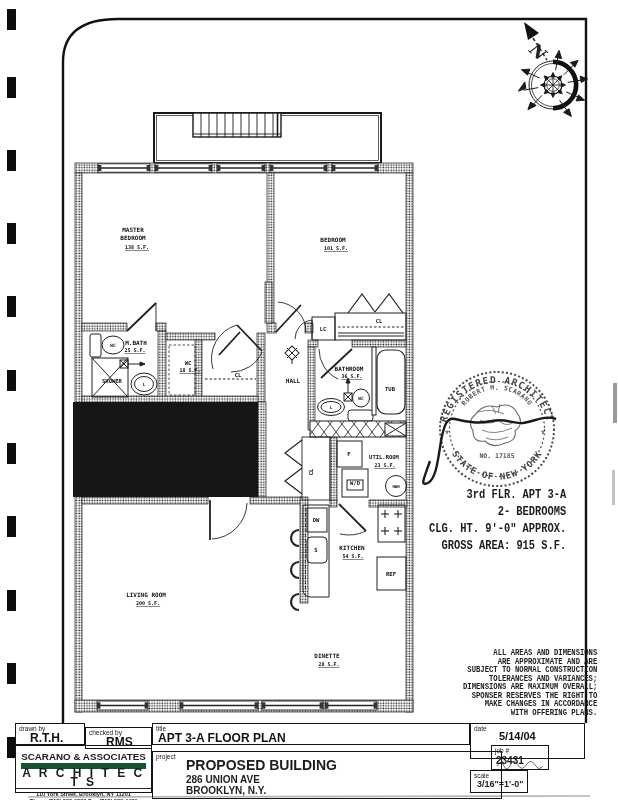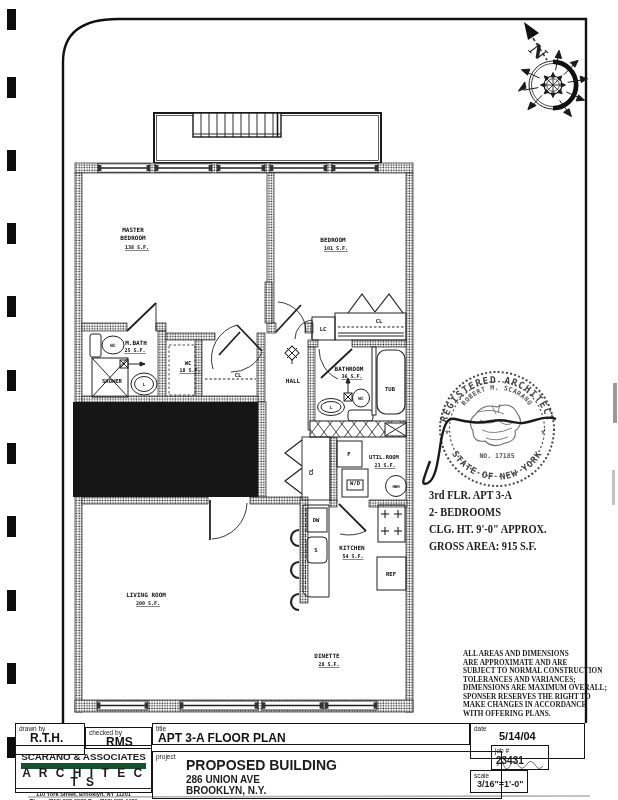--- a/index.html
+++ b/index.html
@@ -1,19 +1,19 @@
 <!DOCTYPE html>
 <html><head>
 <meta charset="utf-8">
 <style>
   html,body{margin:0;padding:0;}
   body{width:618px;height:800px;position:relative;background:#ffffff;font-family:"Liberation Sans",sans-serif;overflow:hidden;}
   #plansvg{position:absolute;left:0;top:0;z-index:1;}
   .overlay{position:absolute;z-index:2;color:#1c1c1c;}
-  .mono{font-family:Liberation Serif, serif;font-weight:bold;}
+  .mono{font-family:Liberation Mono, monospace;font-weight:bold;text-align:right;}
   #aptinfo{left:429px;top:486px;}
   #aptinfo .ln{font-size:13px;line-height:17px;transform:scaleX(.8);transform-origin:0 0;white-space:pre;}
   #disclaimer{left:439px;top:649px;margin-left:24px;}
   #disclaimer .ln{font-size:8.6px;line-height:8.5px;transform:scaleX(.84);transform-origin:0 0;white-space:pre;}
   
   #tb{left:15px;top:723px;width:570px;height:70px;z-index:2;}
   #tb .cell{position:absolute;border:1.4px solid #151515;box-sizing:border-box;}
   #tb .lbl{position:absolute;left:3px;top:1px;font-size:6.5px;color:#222;}
   .val{color:#111;}
 </style>
@@ -377,21 +377,21 @@
   <div class="ln">ARE APPROXIMATE AND ARE</div>
   <div class="ln">SUBJECT TO NORMAL CONSTRUCTION</div>
   <div class="ln">TOLERANCES AND VARIANCES;</div>
   <div class="ln">DIMENSIONS ARE MAXIMUM OVERALL;</div>
   <div class="ln">SPONSER RESERVES THE RIGHT TO</div>
   <div class="ln">MAKE CHANGES IN ACCORDANCE</div>
   <div class="ln">WITH OFFERING PLANS.</div>
 </div>
 
 <div id="tb" class="overlay">
-  <div class="cell" style="left:0;top:0;width:70px;height:32px;">
+  <div class="cell" style="left:0;top:0;width:70px;height:22px;">
     <span class="lbl">drawn by</span>
     <div class="val" style="position:absolute;left:14px;top:7px;font-size:12px;font-weight:bold;">R.T.H.</div>
   </div>
   <div class="cell" style="left:70px;top:4px;width:67px;height:22px;">
     <span class="lbl">checked by</span>
     <div class="val" style="position:absolute;left:20px;top:7px;font-size:12px;font-weight:bold;">RMS</div>
   </div>
   <div class="cell" style="left:137px;top:0;width:318px;height:22px;">
     <span class="lbl">title</span>
     <div class="val" style="position:absolute;left:5px;top:7px;font-size:12px;font-weight:bold;">APT 3-A FLOOR PLAN</div>

